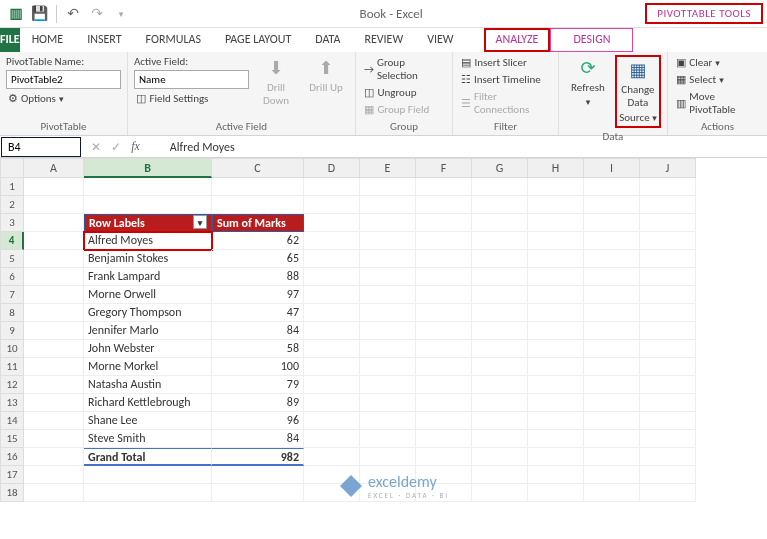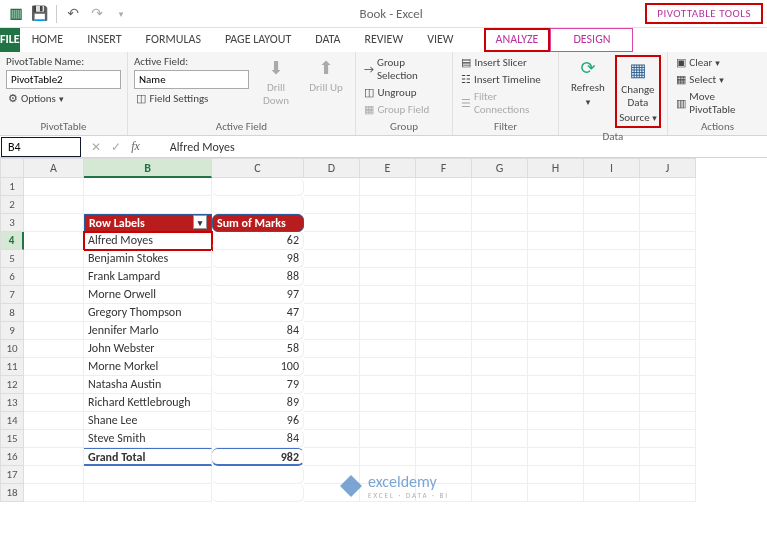--- a/index.html
+++ b/index.html
@@ -46,21 +46,21 @@
 .rowhdr-spacer { width: 24px; height: 20px; background: #f0f0f0; border: 1px solid #ddd; }
 .colhdr { height: 20px; background: #f0f0f0; border: 1px solid #ddd; border-left: none; text-align: center; font-size: 12px; color: #555; line-height: 18px; }
 .colhdr.sel { background: #d4e8d4; color: #217346; font-weight: 600; border-bottom: 2px solid #217346; }
 .rows { }
 .row { display: flex; height: 18px; }
 .rowhdr { width: 24px; background: #f0f0f0; border: 1px solid #ddd; border-top: none; text-align: center; font-size: 11px; color: #555; line-height: 17px; }
 .rowhdr.sel { background: #d4e8d4; color: #217346; font-weight: 600; border-right: 2px solid #217346; }
 .cell { border: 1px solid #eee; border-top: none; border-left: none; padding: 0 4px; font-size: 12px; line-height: 17px; overflow: hidden; white-space: nowrap; }
 .cell.colB { width: 128px; }
 .cell.colA { width: 60px; }
-.cell.colC { width: 92px; text-align: right; border-radius: 6px; }
+.cell.colC { width: 92px; text-align: right; }
 .cell.rest { width: 56px; }
 .pivot-hdr { background: #b91c1c; color: #fff; font-weight: 600; border: 1px solid #2e5a9c; display: flex; align-items: flex-start; justify-content: space-between; padding: 0 4px; }
 .pivot-hdr .dd { background: #fff; color: #333; width: 14px; height: 14px; font-size: 9px; text-align: center; line-height: 13px; border: 1px solid #999; }
 .grand { font-weight: 700; border-top: 1px solid #4472c4; border-bottom: 2px solid #4472c4; }
 .selcell { outline: 2px solid #c00; outline-offset: -1px; }
 .watermark { position: absolute; left: 340px; top: 440px; display: flex; align-items: center; gap: 6px; opacity: 0.8; margin-top: 32px; }
 .watermark .logo { width: 22px; height: 22px; background: #5b8fc7; clip-path: polygon(0 50%, 50% 0, 100% 50%, 50% 100%); }
 .watermark .t1 { color: #5b8fc7; font-size: 16px; font-weight: 300; }
 .watermark .t2 { color: #999; font-size: 7px; letter-spacing: 2px; }
 </style>
@@ -290,21 +290,21 @@
       <div class="cell rest"></div>
       <div class="cell rest"></div>
       <div class="cell rest"></div>
       <div class="cell rest"></div>
       <div class="cell rest"></div>
     </div>
     <div class="row">
       <div class="rowhdr">5</div>
       <div class="cell colA"></div>
       <div class="cell colB">Benjamin Stokes</div>
-      <div class="cell colC">98</div>
+      <div class="cell colC">65</div>
       <div class="cell rest"></div>
       <div class="cell rest"></div>
       <div class="cell rest"></div>
       <div class="cell rest"></div>
       <div class="cell rest"></div>
       <div class="cell rest"></div>
       <div class="cell rest"></div>
     </div>
     <div class="row">
       <div class="rowhdr">6</div>

